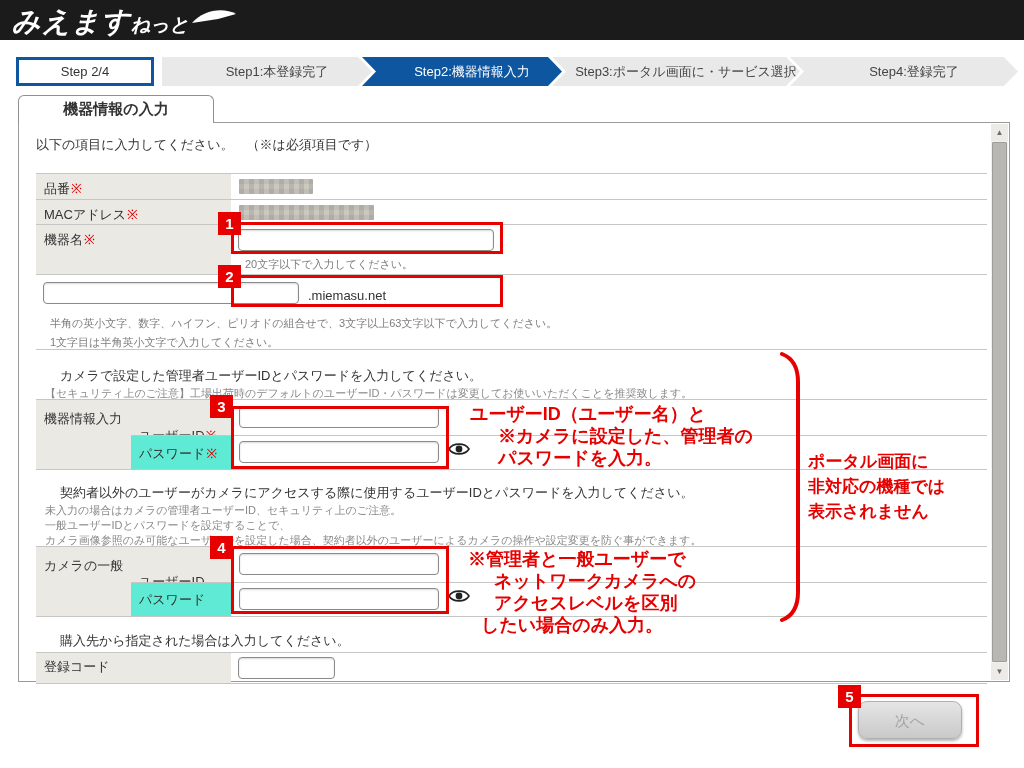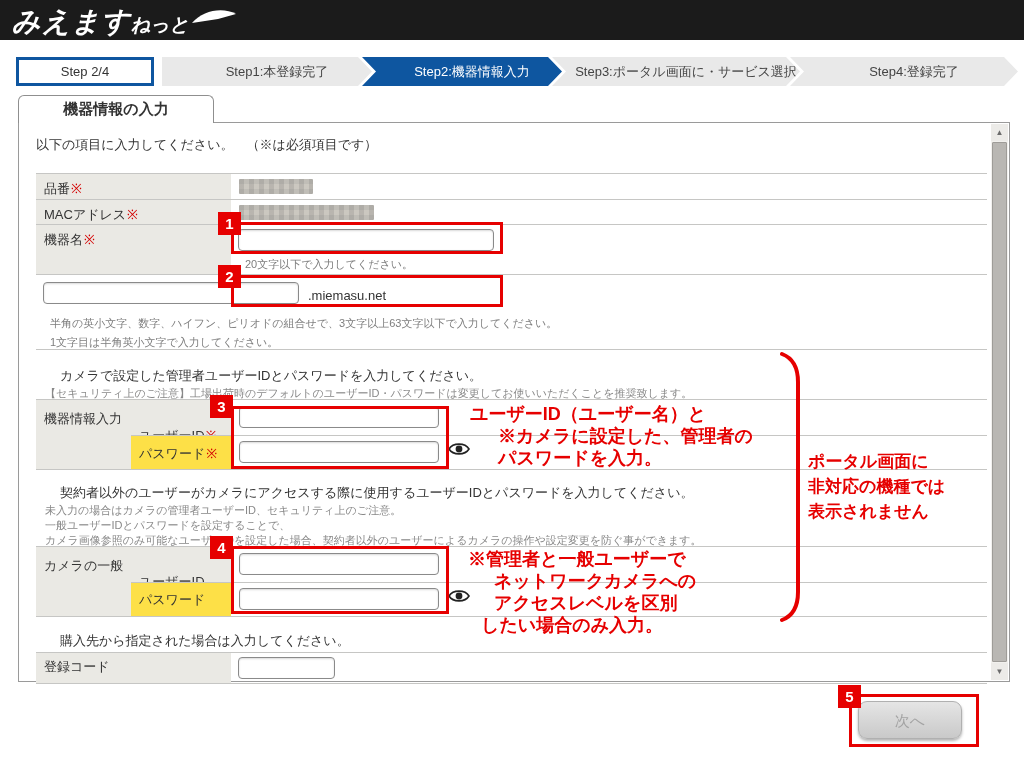--- a/index.html
+++ b/index.html
@@ -63,21 +63,21 @@
   .in-domain { left:7px; top:7px;  width:256px; }
   .in-reg    { left:7px; top:4px;  width:97px;  }
   .suffix { position:absolute; left:272px; top:13px; font-size:13px; color:#333; }
   .helper { position:absolute; left:14px; font-size:11px; color:#7d7d7d; white-space:nowrap; }
   .sec-h   { position:absolute; left:17px; font-size:13px; color:#333; white-space:nowrap;margin-left:24px; }
   .sec-note{ position:absolute; left:26px; font-size:11px; color:#888; white-space:nowrap; }
   
   .grp { position:absolute; left:17px; width:951px; height:71px; border-top:1px solid #c6c6c4; border-bottom:1px solid #c6c6c4; }
   .grp-main { position:absolute; left:0; top:0; width:95px; height:69px; background:#eae9e4; font-size:13px; padding:10px 0 0 8px; }
   .grp-sub1 { position:absolute; left:95px; top:0;  width:100px; height:35px; background:#eae9e4; font-size:13px; padding:26px 0 0 8px; }
-  .grp-sub2 { position:absolute; left:95px; top:35px; width:100px; height:34px; background:#fde047; font-size:13px; padding:9px 0 0 8px; }
+  .grp-sub2 { position:absolute; left:95px; top:35px; width:100px; height:34px; background:#5eead4; font-size:13px; padding:9px 0 0 8px; }
   .grp-sep  { position:absolute; left:95px; top:35px; width:856px; border-top:1px solid #c6c6c4; }
   .grp .in-a { left:203px; top:6px;  width:200px; }
   .grp .in-b { left:203px; top:41px; width:200px; }
   .eye { position:absolute; left:412px; top:41px; width:22px; height:16px; cursor:pointer; }
   
   .scroll { position:absolute; top:1px; right:1px; width:17px; height:556px; background:#f2f1ee; }
   .s-btn { position:absolute; left:0; width:17px; height:17px; background:#ecebe8; color:#6b6b6b; font-size:8px; line-height:17px; text-align:center; }
   .s-up{top:0;} .s-down{bottom:0;}
   .s-thumb { position:absolute; left:1px; right:1px; top:18px; bottom:18px; background:#b9b7b3; border:1px solid #9e9c98; border-radius:1px; }
   

